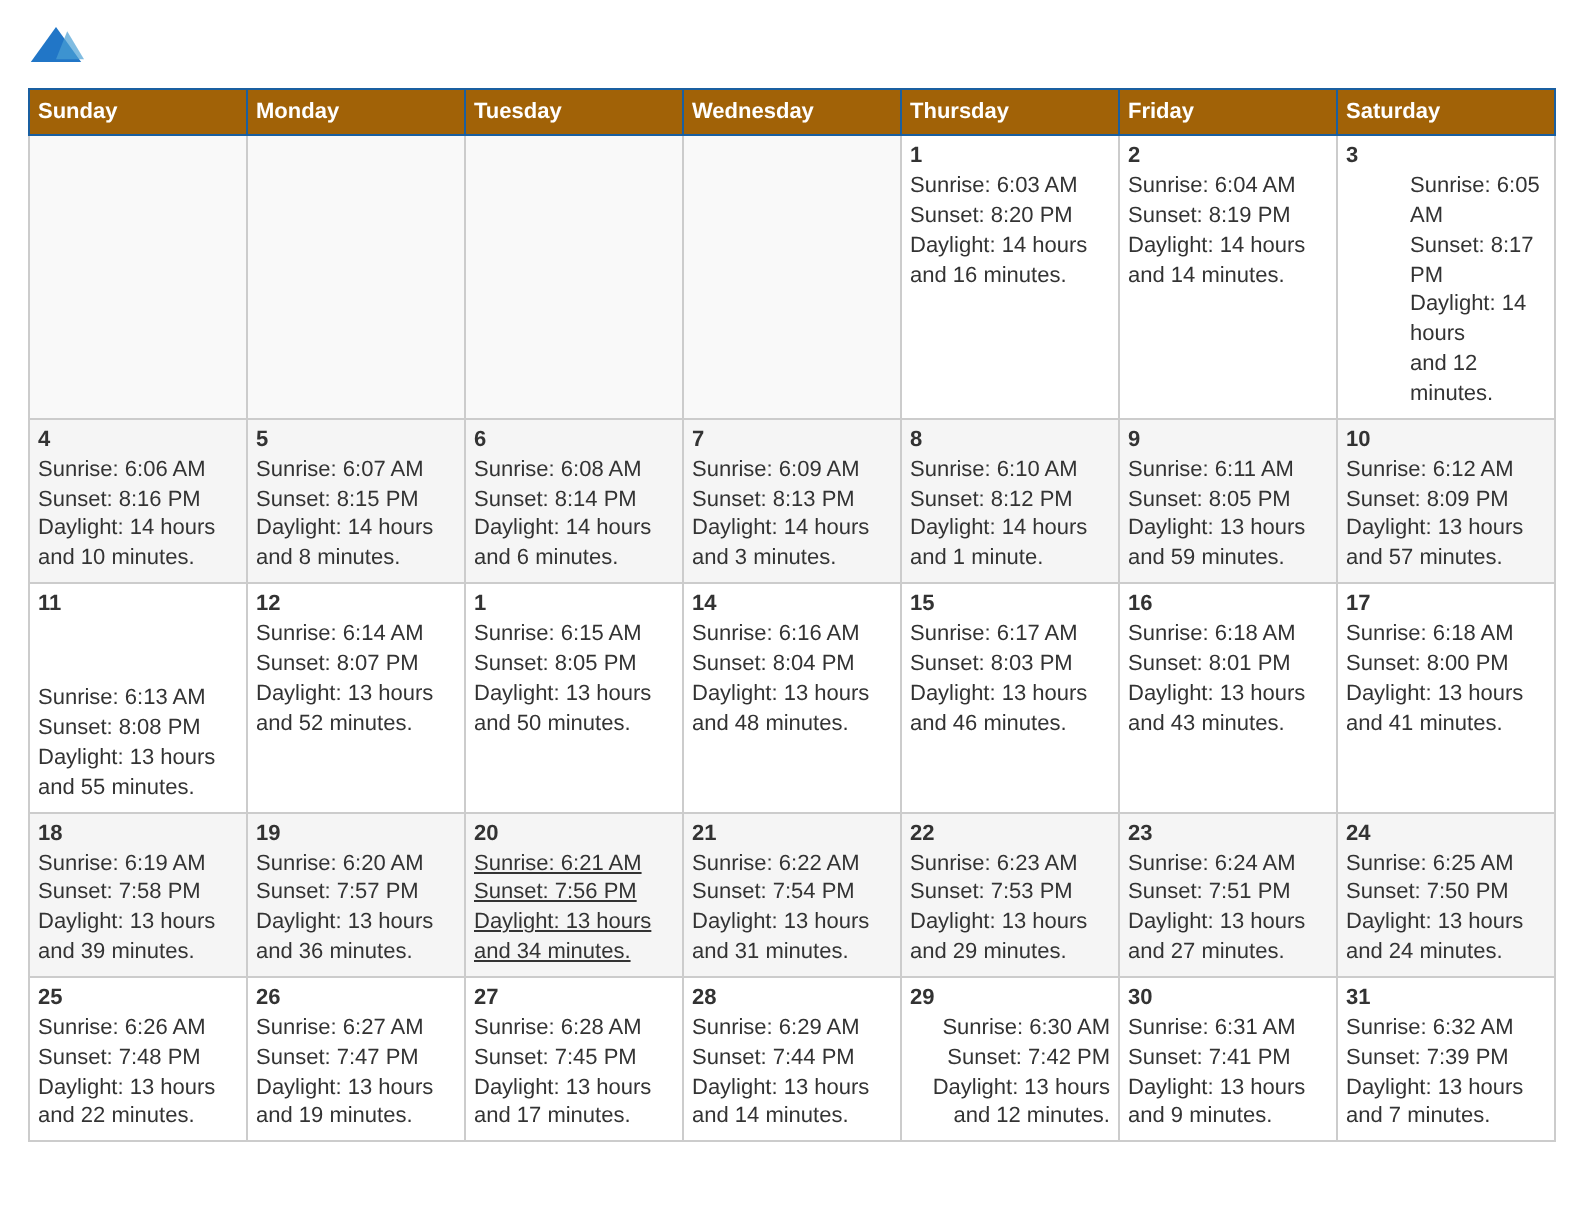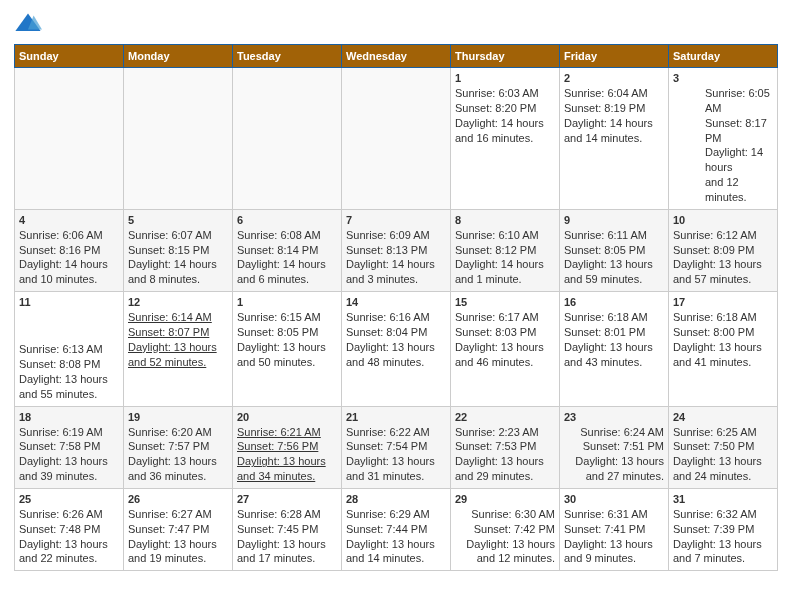--- a/index.html
+++ b/index.html
@@ -215,21 +215,21 @@
         <tr>
           <td>
             <span class="day-num">11</span>
             <div class="day-info" style="white-space: pre-line; margin-top: 34px;">Sunrise: 6:13 AM
 Sunset: 8:08 PM
 Daylight: 13 hours
 and 55 minutes.</div>
           </td>
           <td>
             <span class="day-num">12</span>
-            <div class="day-info" style="white-space: pre-line; text-decoration: underline;">Sunrise: 6:14 AM
+            <div class="day-info" style="white-space: pre-line;">Sunrise: 6:14 AM
 Sunset: 8:07 PM
 Daylight: 13 hours
 and 52 minutes.</div>
           </td>
           <td>
             <span class="day-num">1</span>
             <div class="day-info" style="white-space: pre-line;">Sunrise: 6:15 AM
 Sunset: 8:05 PM
 Daylight: 13 hours
 and 50 minutes.</div>
@@ -287,28 +287,28 @@
           </td>
           <td>
             <span class="day-num">21</span>
             <div class="day-info" style="white-space: pre-line;">Sunrise: 6:22 AM
 Sunset: 7:54 PM
 Daylight: 13 hours
 and 31 minutes.</div>
           </td>
           <td>
             <span class="day-num">22</span>
-            <div class="day-info" style="white-space: pre-line;">Sunrise: 2:23 AM
+            <div class="day-info" style="white-space: pre-line;">Sunrise: 6:23 AM
 Sunset: 7:53 PM
 Daylight: 13 hours
 and 29 minutes.</div>
           </td>
           <td>
             <span class="day-num">23</span>
-            <div class="day-info" style="white-space: pre-line; text-align: right;">Sunrise: 6:24 AM
+            <div class="day-info" style="white-space: pre-line;">Sunrise: 6:24 AM
 Sunset: 7:51 PM
 Daylight: 13 hours
 and 27 minutes.</div>
           </td>
           <td>
             <span class="day-num">24</span>
             <div class="day-info" style="white-space: pre-line;">Sunrise: 6:25 AM
 Sunset: 7:50 PM
 Daylight: 13 hours
 and 24 minutes.</div>

